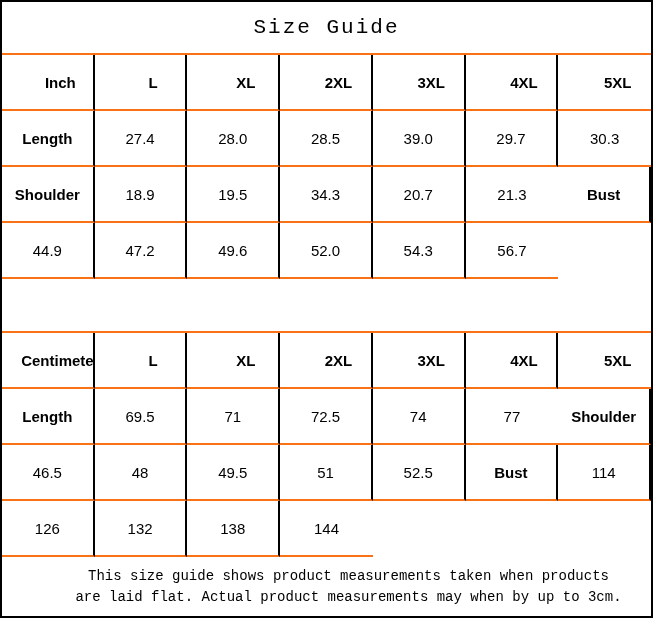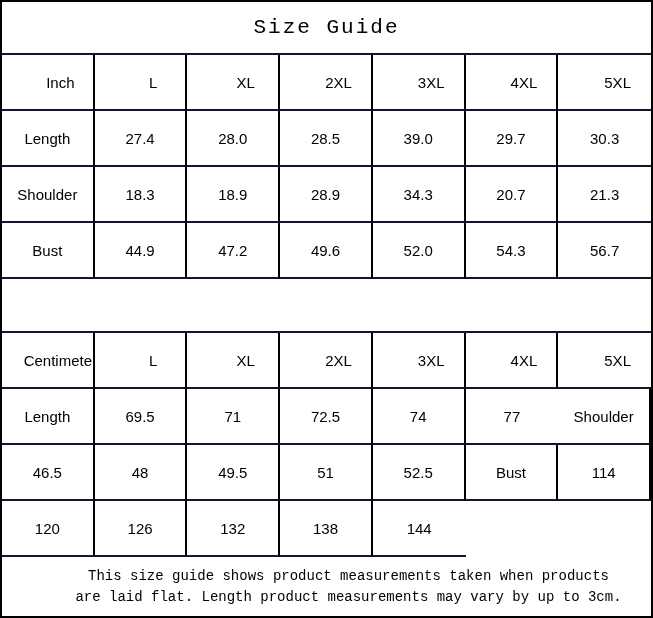--- a/index.html
+++ b/index.html
@@ -16,38 +16,38 @@
     color: #000000;
     display: grid;
     grid-template-columns: repeat(7, 1fr);
     grid-template-rows: 53px repeat(4, 56px) 54px repeat(4, 56px) 1fr;
   }
   .cell {
     display: flex;
     align-items: center;
     justify-content: center;
     border-right: 2px solid #000000;
-    border-bottom: 2px solid #0f172a;
+    border-bottom: 2px solid #f97316;
     font-family: "Liberation Sans", sans-serif;
     font-size: 15px;
     overflow: hidden;
     white-space: nowrap;
   }
   .last-col { border-right: none; }
   .span-all {
     grid-column: 1 / -1;
     border-right: none;
   }
   .title-cell {
     font-family: "Liberation Mono", "DejaVu Sans Mono", monospace;
     font-size: 21px;
     letter-spacing: 2px;
   }
-  .head { font-weight: normal; padding-left: 26px; }
-  .label { font-weight: normal; }
+  .head { font-weight: bold; padding-left: 26px; }
+  .label { font-weight: bold; }
   .spacer-cell { }
   .footer-cell {
     border-bottom: none;
     flex-direction: column;
     font-family: "Liberation Mono", "DejaVu Sans Mono", monospace;
     font-size: 14px;
     line-height: 1.5;
     margin-left: 44px;
   }
 </style>
@@ -68,23 +68,22 @@
 
   <div class="cell label">Length</div>
   <div class="cell">27.4</div>
   <div class="cell">28.0</div>
   <div class="cell">28.5</div>
   <div class="cell">39.0</div>
   <div class="cell">29.7</div>
   <div class="cell last-col">30.3</div>
 
   <div class="cell label">Shoulder</div>
-  <div class="cell">18.3</div>
   <div class="cell">18.9</div>
-  <div class="cell">28.9</div>
+  <div class="cell">19.5</div>
   <div class="cell">34.3</div>
   <div class="cell">20.7</div>
   <div class="cell last-col">21.3</div>
 
   <div class="cell label">Bust</div>
   <div class="cell">44.9</div>
   <div class="cell">47.2</div>
   <div class="cell">49.6</div>
   <div class="cell">52.0</div>
   <div class="cell">54.3</div>
@@ -109,24 +108,23 @@
 
   <div class="cell label">Shoulder</div>
   <div class="cell">46.5</div>
   <div class="cell">48</div>
   <div class="cell">49.5</div>
   <div class="cell">51</div>
   <div class="cell">52.5</div>
 
   <div class="cell label">Bust</div>
   <div class="cell">114</div>
-  <div class="cell">120</div>
   <div class="cell">126</div>
   <div class="cell">132</div>
   <div class="cell">138</div>
   <div class="cell last-col">144</div>
 
   <div class="cell span-all footer-cell">
     <span>This size guide shows product measurements taken when products</span>
-    <span>are laid flat. Length product measurements may vary by up to 3cm.</span>
+    <span>are laid flat. Actual product measurements may when by up to 3cm.</span>
   </div>
 
 </div>
 
 </body></html>

